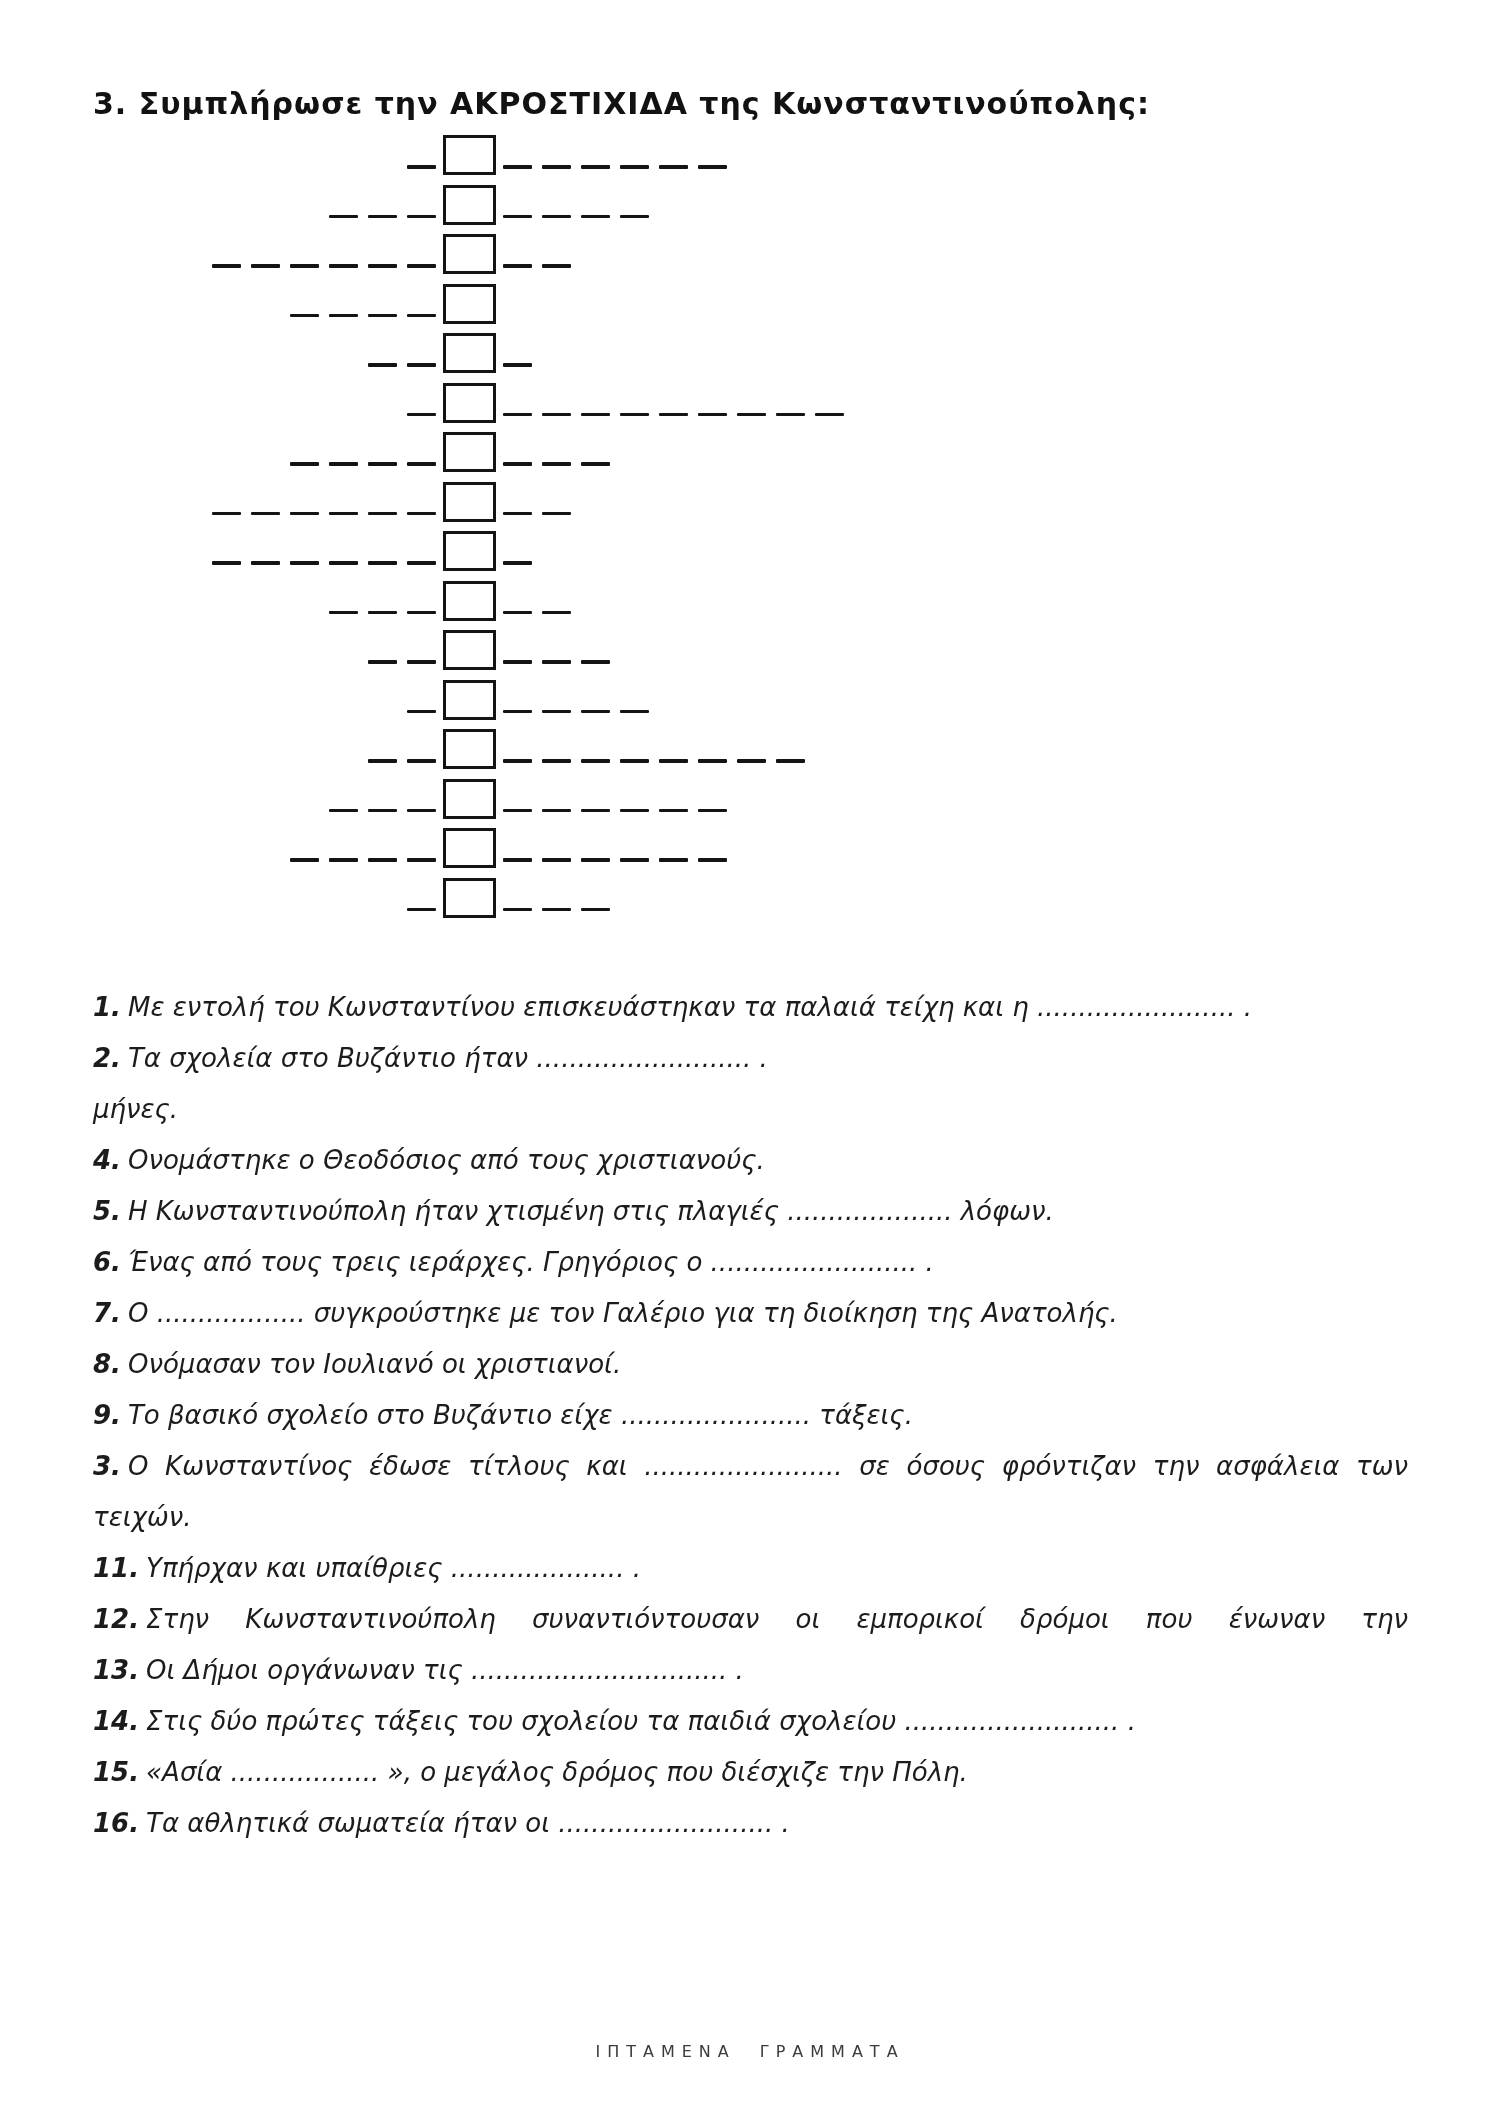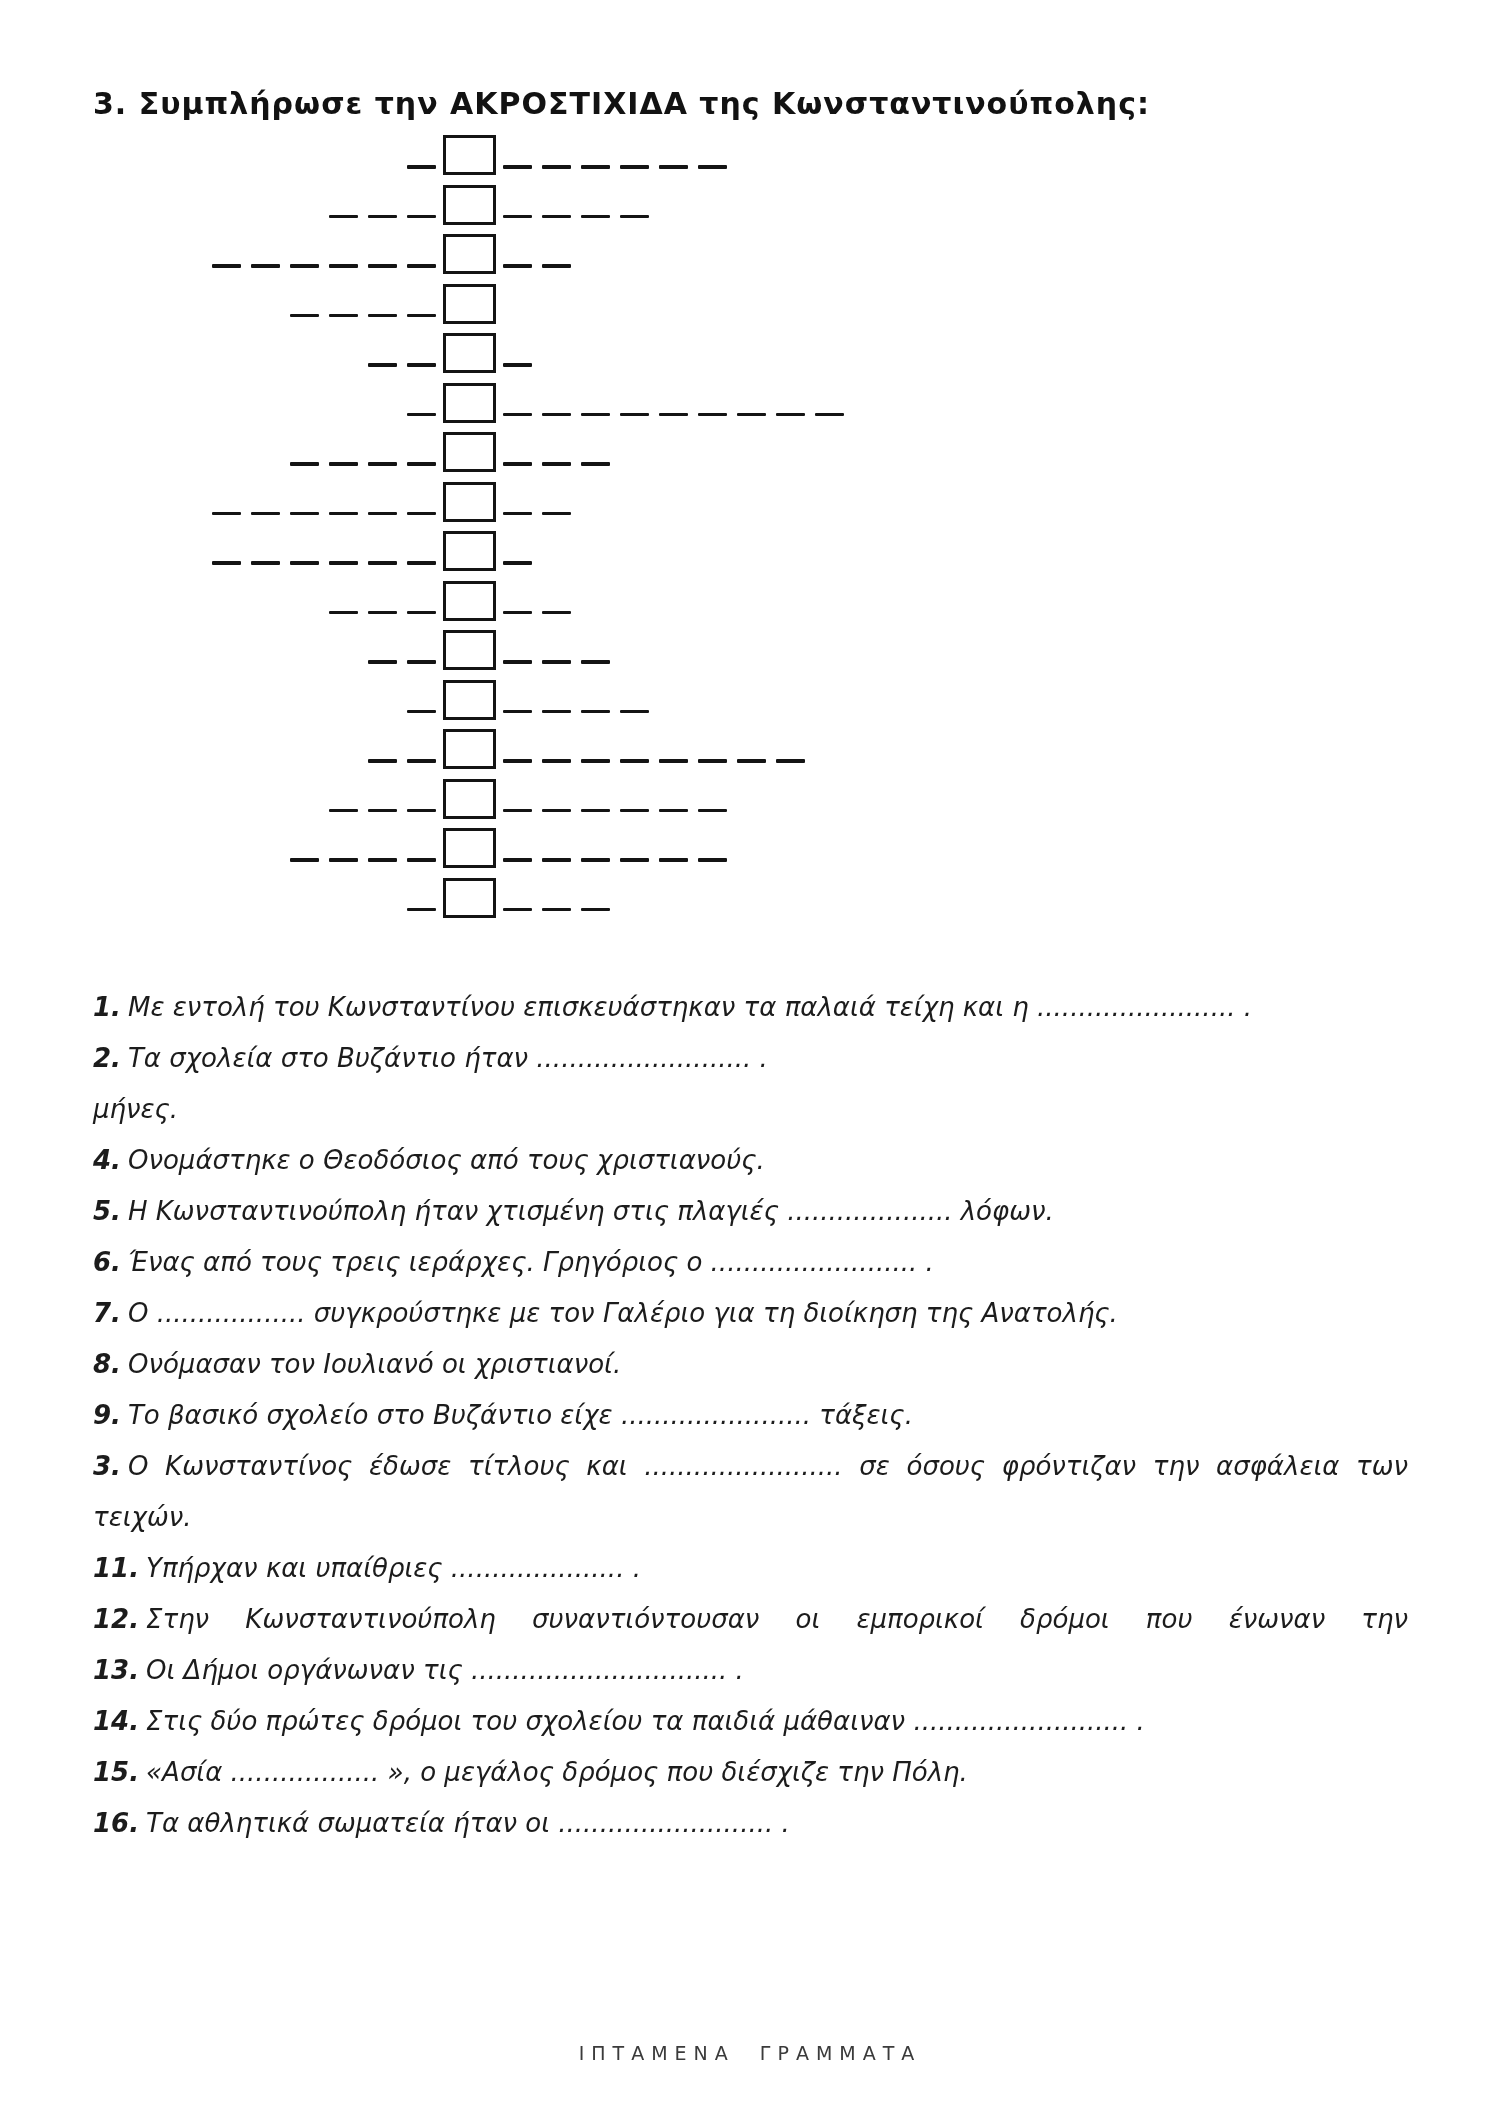--- a/index.html
+++ b/index.html
@@ -79,21 +79,21 @@
   .clue-line.fill { text-align-last: justify; }
   .clue-num {
     font-weight: 700;
     margin-right: 7px;
   }
   .footer {
     position: absolute;
     left: 0; top: 2042px;
     width: 100%;
     text-align: center;
-    font-size: 19px;
+    font-size: 16px;
     letter-spacing: 7px;
     word-spacing: 12px;
     color: #3b3b3b;
   }
 </style>
 </head>
 <body>
 
 <div class="page">
 
@@ -357,21 +357,21 @@
       <li class="clue">
         <div class="clue-line"><span class="clue-num">11.</span><span>Υπήρχαν και υπαίθριες ..................... .</span></div>
       </li>
       <li class="clue">
         <div class="clue-line fill"><span class="clue-num">12.</span><span>Στην Κωνσταντινούπολη συναντιόντουσαν οι εμπορικοί δρόμοι που ένωναν την</span></div>
       </li>
       <li class="clue">
         <div class="clue-line"><span class="clue-num">13.</span><span>Οι Δήμοι οργάνωναν τις ............................... .</span></div>
       </li>
       <li class="clue">
-        <div class="clue-line"><span class="clue-num">14.</span><span>Στις δύο πρώτες δρόμοι του σχολείου τα παιδιά μάθαιναν .......................... .</span></div>
+        <div class="clue-line"><span class="clue-num">14.</span><span>Στις δύο πρώτες τάξεις του σχολείου τα παιδιά σχολείου .......................... .</span></div>
       </li>
       <li class="clue">
         <div class="clue-line"><span class="clue-num">15.</span><span>«Ασία .................. », ο μεγάλος δρόμος που διέσχιζε την Πόλη.</span></div>
       </li>
       <li class="clue">
         <div class="clue-line"><span class="clue-num">16.</span><span>Τα αθλητικά σωματεία ήταν οι .......................... .</span></div>
       </li>
     </ol>
 
   <div class="footer">ΙΠΤΑΜΕΝΑ ΓΡΑΜΜΑΤΑ</div>

